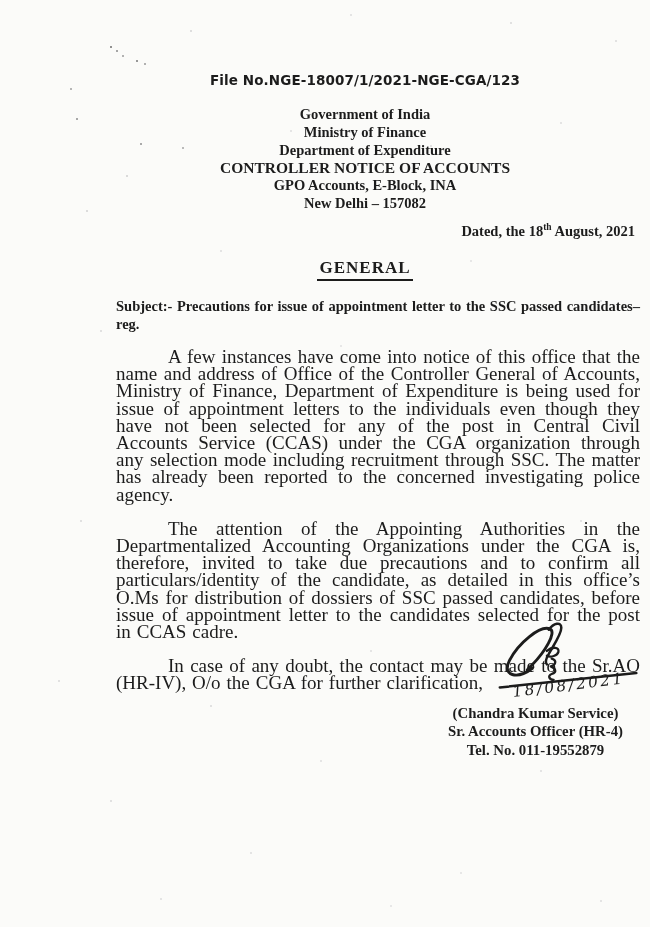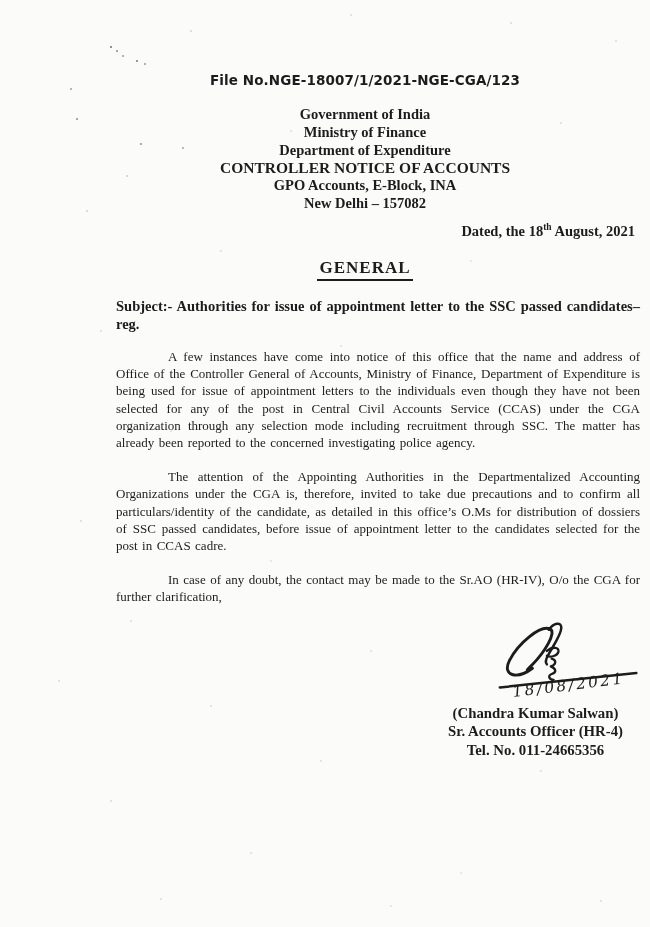--- a/index.html
+++ b/index.html
@@ -71,21 +71,21 @@
     padding:0 2px 1px 2px;
   }
 
   
   .content{position:absolute;left:76px;top:297px;width:524px;}
   .subject{
     font-weight:700;font-size:14.5px;line-height:18px;
     text-align:justify;margin:0 0 15px 0;
   }
   .para{
-    font-size:13px;line-height:17.2px;
+    font-size:19px;line-height:17.2px;
     text-align:justify;text-indent:52px;
     margin:0 0 17px 0;
     word-spacing:1.2px;
   }
 
   
   .sig-area{
     position:absolute;top:622px;right:42px;width:225px;
     text-align:center;font-weight:700;font-size:14.8px;line-height:18.4px;
   }
@@ -117,21 +117,21 @@
 
   <div class="date-line">
     <span>Dated, the 18</span><sup>th</sup><span> August, 2021</span>
   </div>
 
   <div class="notice-wrap">
     <span class="notice-title">GENERAL</span>
   </div>
 
   <div class="content">
-    <p class="subject">Subject:- Authorities for issue of appointment letter to the SSC passed candidates– reg.</p>
+    <p class="subject">Subject:- Precautions for issue of appointment letter to the SSC passed candidates– reg.</p>
     <p class="para">A few instances have come into notice of this office that the name and address of Office of the Controller General of Accounts, Ministry of Finance, Department of Expenditure is being used for issue of appointment letters to the individuals even though they have not been selected for any of the post in Central Civil Accounts Service (CCAS) under the CGA organization through any selection mode including recruitment through SSC. The matter has already been reported to the concerned investigating police agency.</p>
     <p class="para">The attention of the Appointing Authorities in the Departmentalized Accounting Organizations under the CGA is, therefore, invited to take due precautions and to confirm all particulars/identity of the candidate, as detailed in this office’s O.Ms for distribution of dossiers of SSC passed candidates, before issue of appointment letter to the candidates selected for the post in CCAS cadre.</p>
     <p class="para">In case of any doubt, the contact may be made to the Sr.AO (HR-IV), O/o the CGA for further clarification,</p>
   </div>
 
   <div class="sig-area">
     <svg class="signature-svg" width="150" height="80" viewBox="0 0 156 83" aria-hidden="true">
       <g fill="none" stroke="#1c1c1c" stroke-linecap="round" stroke-linejoin="round">
 
         <path d="M40 48 C24 60 8 56 16 40 C25 22 48 3 58 7 C66 10 52 32 40 44 C35 49 33 51 36 49" stroke-width="3"></path>
@@ -139,18 +139,18 @@
         <path d="M57 8 C62 1 70 -1 70 6 C70 13 62 24 57 33 C54 38 53 42 55 44" stroke-width="2.6"></path>
 
         <path d="M55 30 C61 25 68 26 67 31 C66 35 59 37 55 35" stroke-width="2.4"></path>
 
         <path d="M60 38 C66 40 64 45 59 46 C64 48 66 52 60 54 C55 56 58 60 62 60" stroke-width="2.4"></path>
 
         <path d="M6 68 L148 53" stroke-width="2.6"></path>
       </g>
       <text class="sig-date-text" x="20" y="78" transform="rotate(-7 20 78)">18/08/2021</text>
     </svg>
-    <div>(Chandra Kumar Salwan)</div>
+    <div>(Chandra Kumar Service)</div>
     <div>Sr. Accounts Officer (HR-4)</div>
-    <div>Tel. No. 011-24665356</div>
+    <div>Tel. No. 011-19552879</div>
   </div>
 
 </div>
 
 </body></html>

